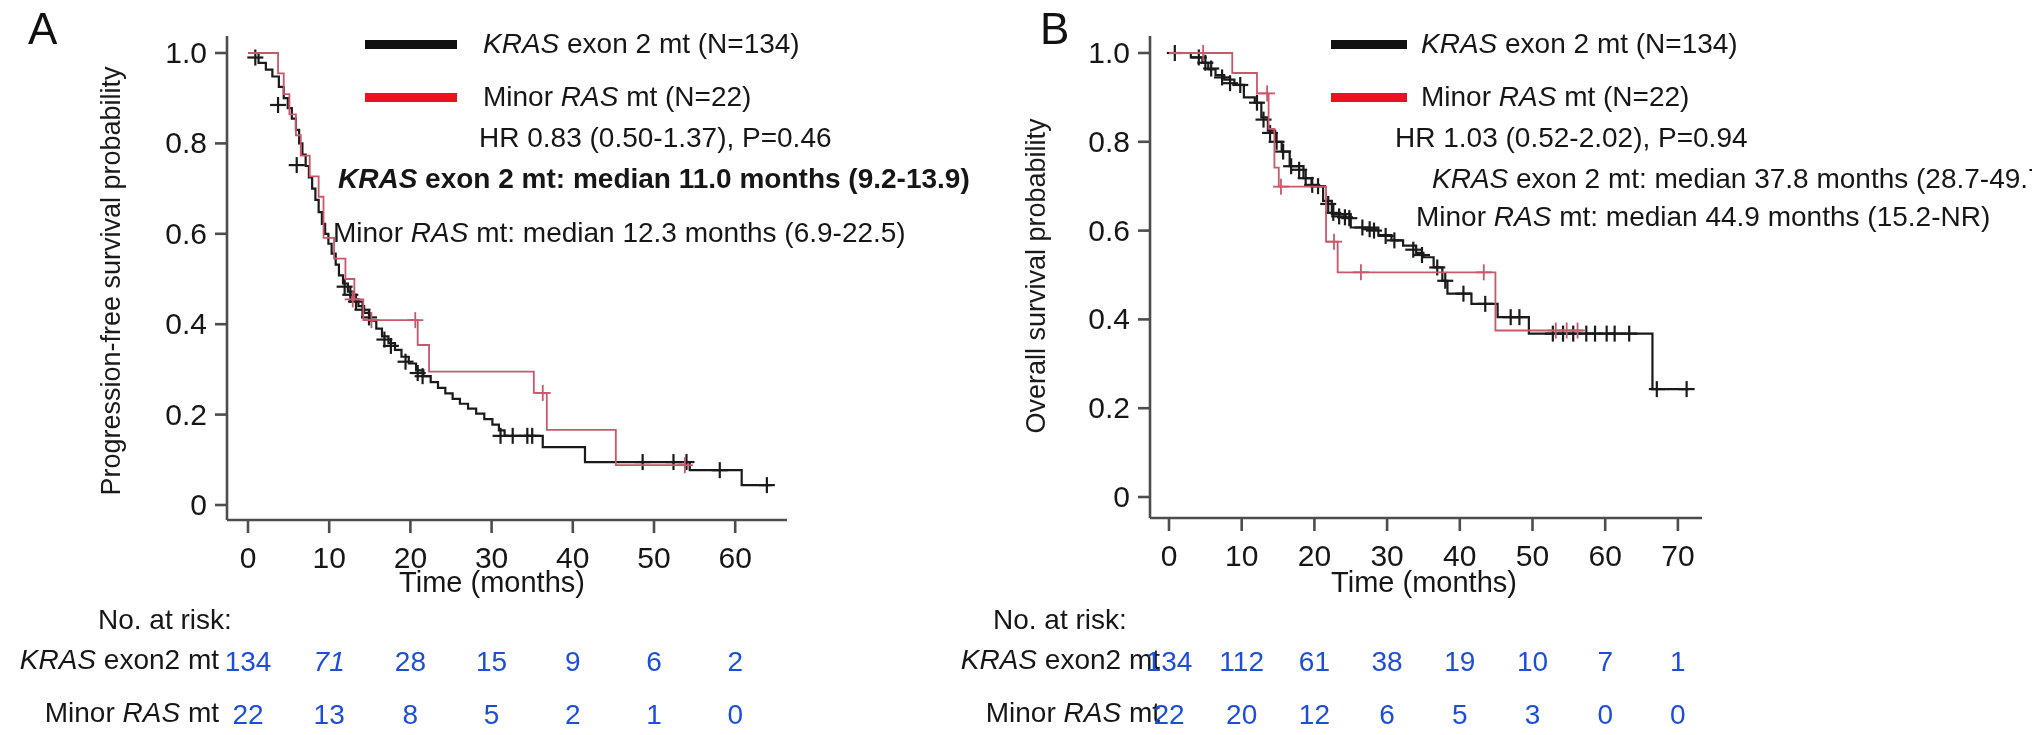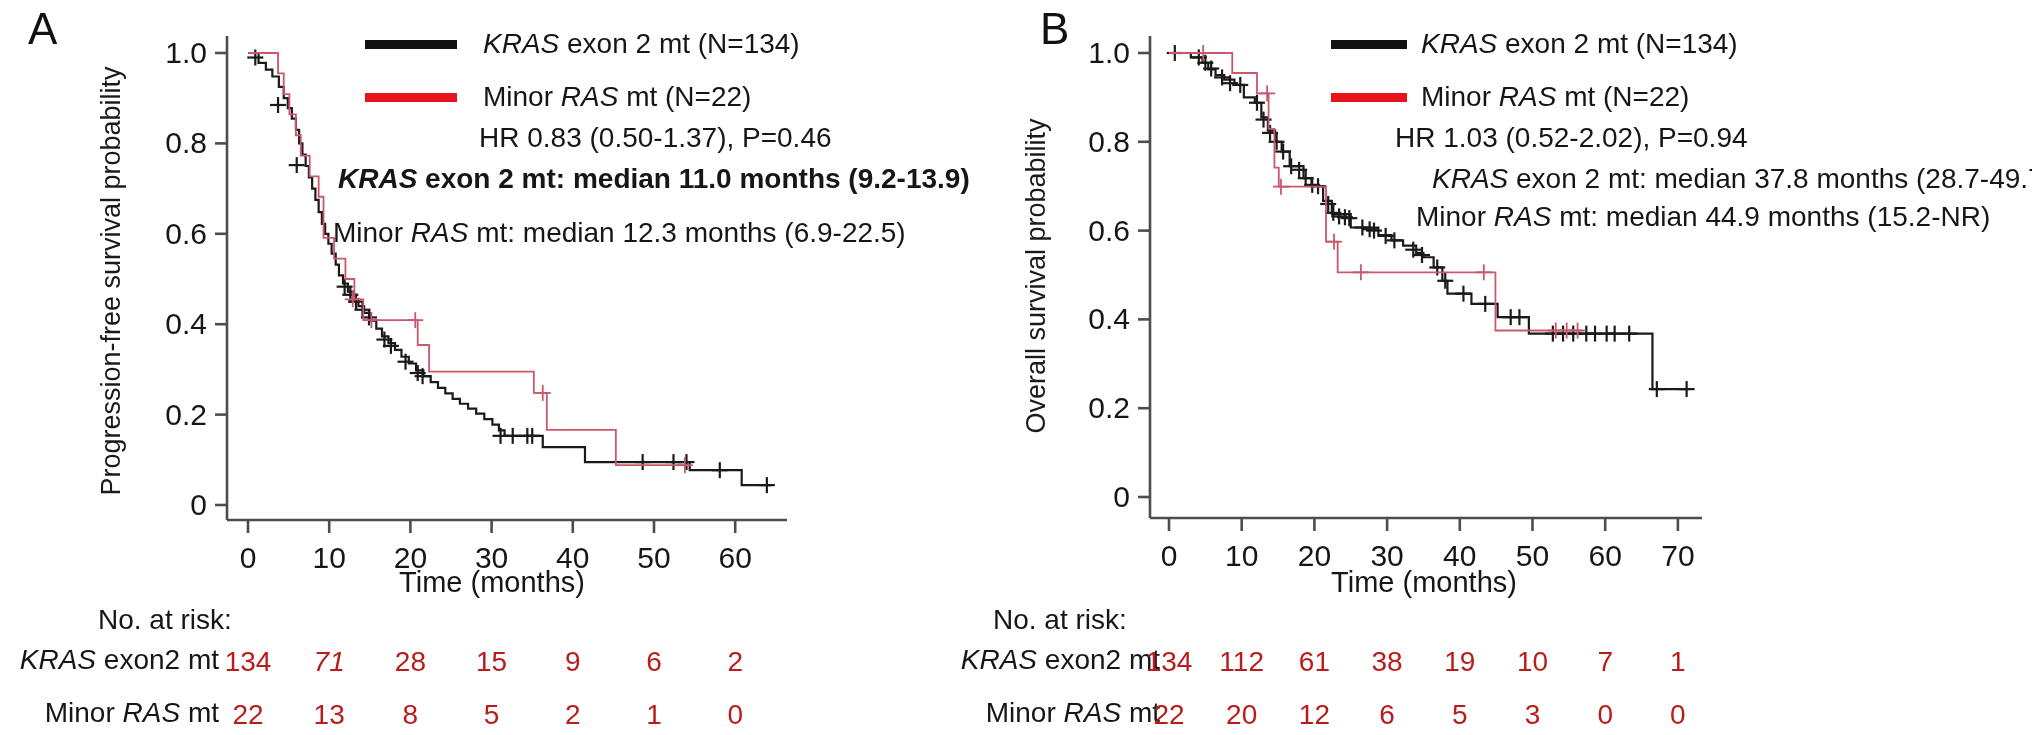--- a/index.html
+++ b/index.html
@@ -12,21 +12,21 @@
   .panel-letter{font-size:44px;color:#111;}
   .legend-swatch{position:absolute;height:9px;}
   .txt{font-size:28px;white-space:nowrap;color:#161616;}
   .txt i{font-style:italic;}
   .xlabel{font-size:29px;transform:translateX(-50%);}
   .ylabel{
     font-size:27px;white-space:nowrap;
     transform:translate(-50%,-50%) rotate(-90deg);
   }
   .risk-label{text-align:right;}
-  .risk-num{position:absolute;width:90px;text-align:center;font-size:28px;color:#b91c1c;}
+  .risk-num{position:absolute;width:90px;text-align:center;font-size:28px;color:#1d4ed8;}
   svg{position:absolute;left:0;top:0;}
 </style>
 </head>
 <body>
 
 <div class="abs" style="left:0;top:0;width:2032px;height:735px;">
 
   <svg id="chart-svg" width="2032" height="735">
       <line x1="227" y1="36" x2="227" y2="520" stroke="#4d4d4d" stroke-width="2.6"></line>
       <line x1="227" y1="520" x2="787" y2="520" stroke="#4d4d4d" stroke-width="2.6"></line>

